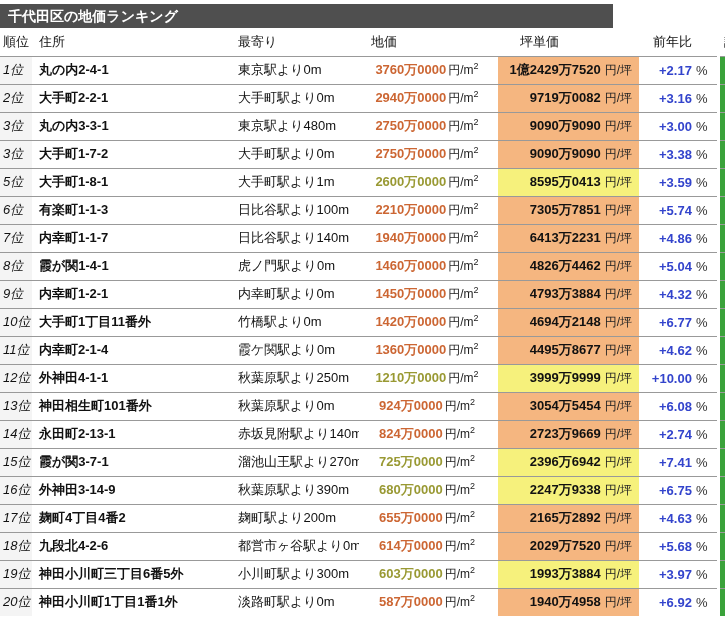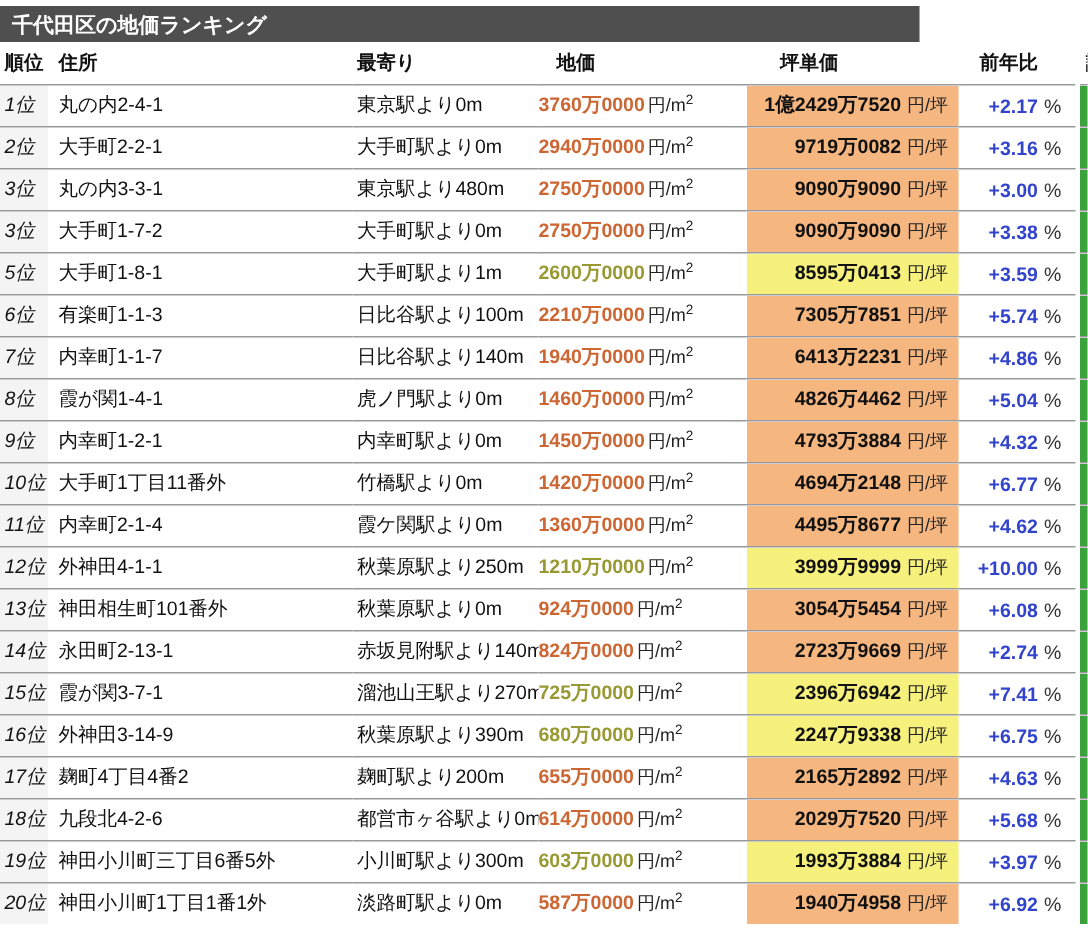--- a/index.html
+++ b/index.html
@@ -29,21 +29,21 @@
   }
   col.c-rank    { width: 32px; }
   col.c-address { width: 203px; }
   col.c-station { width: 124px; }
   col.c-price   { width: 139px; }
   col.c-tsubo   { width: 141px; }
   col.c-yoy     { width: 79px; }
   col.c-detail  { width: 42px; }
   thead th {
     height: 28px;
-    font-weight: bold;
+    font-weight: normal;
     text-align: left;
     vertical-align: middle;
     background: #ffffff;
     border-bottom: 1px solid var(--row_border);
     white-space: nowrap;
   }
   th.h-rank    { padding-left: 3px; }
   th.h-address { padding-left: 7px; }
   th.h-station { padding-left: 3px; }
   th.h-price   { padding-left: 12px; }
@@ -56,24 +56,24 @@
     border-top: 1px solid var(--row_border);
     white-space: nowrap;
     overflow: hidden;
   }
   tbody tr:first-child td { border-top: none; }
   td.rank-cell {
     background: var(--rank_bg);
     padding-left: 3px;
     font-style: italic;
   }
-  td.address-cell { padding-left: 7px; }
+  td.address-cell { padding-left: 7px; font-weight: bold; }
   td.station-cell { padding-left: 3px; font-size: 13px; }
   td.price-cell {
-    text-align: left;
+    text-align: center;
     padding-right: 3px;
   }
   .price-value { font-weight: bold; }
   .fg-orange { color: var(--price_orange); }
   .fg-olive  { color: var(--price_olive); }
   .unit {
     color: #222;
     font-size: 12px;
     font-weight: normal;
     margin-left: 2px;

